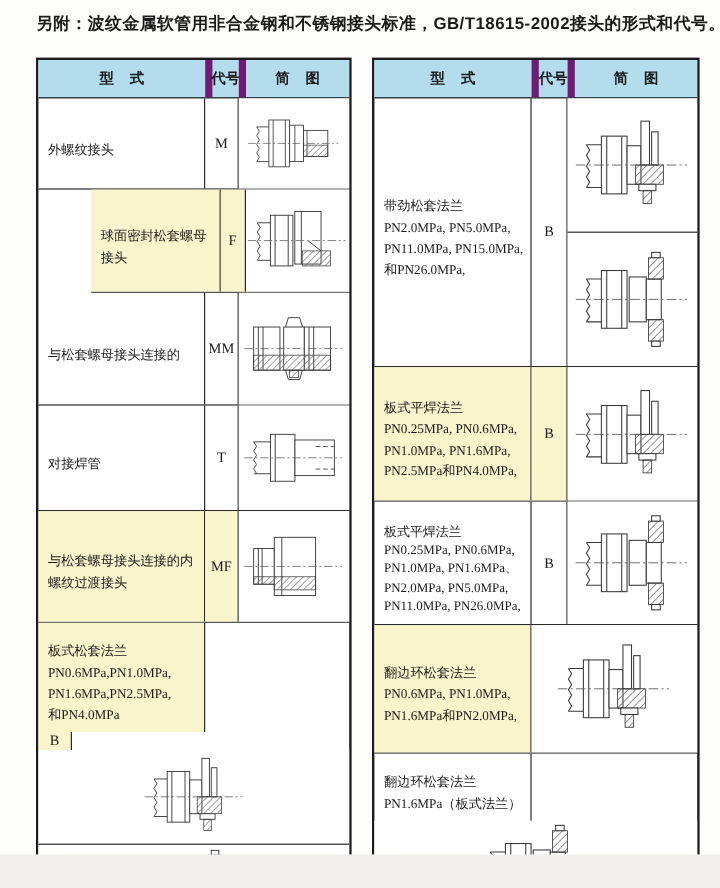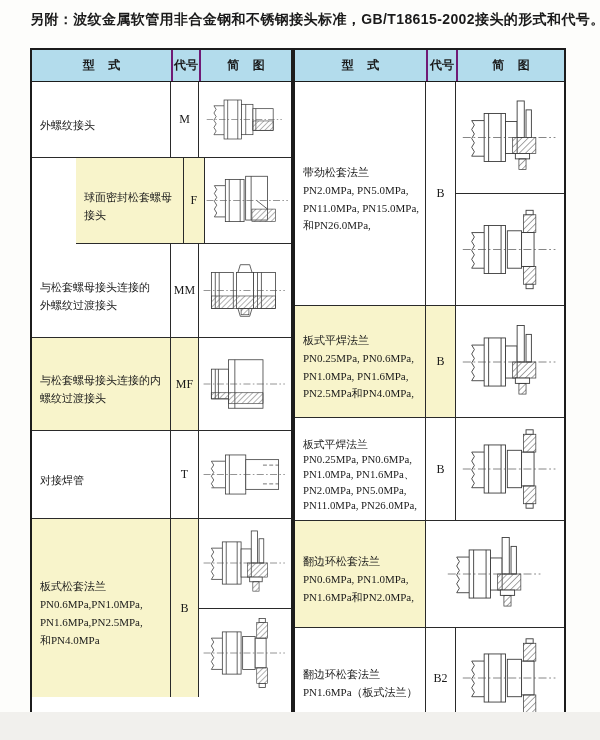--- a/index.html
+++ b/index.html
@@ -4,33 +4,33 @@
 <style>
   html,body{margin:0;padding:0;}
   body{
     width:600px;height:740px;background:#fdfdfb;position:relative;overflow:hidden;
     font-family:"Liberation Sans","DejaVu Sans",sans-serif;color:#1a1a1a;
   }
   .page-title{
     position:absolute;left:30px;top:11px;font-size:14px;font-weight:bold;
     letter-spacing:0.4px;white-space:nowrap;
   }
-  .tables{position:absolute;left:30px;top:48px;display:flex;gap:0;}
+  .tables{position:absolute;left:30px;top:48px;display:flex;gap:17px;}
   .tbl{border:2px solid #1c1c1c;background:#fff;box-sizing:border-box;}
   .tbl-left{width:263px;}
   .tbl-right{width:273px;}
   .hdr{display:flex;height:31px;background:#b3dcec;border-bottom:1px solid #1c1c1c;
        font-weight:bold;font-size:12px;}
   .hcell{display:flex;align-items:center;justify-content:center;white-space:pre;
          box-sizing:border-box;}
-  .hcell + .hcell{border-left:2px solid #701a75;text-align:right;}
+  .hcell + .hcell{border-left:6px solid #701a75;text-align:right;}
   .tbl-left  .w-type{width:139px;} .tbl-left  .w-code{width:28px;} .tbl-left  .w-diag{flex:1;}
   .tbl-right .w-type{width:131px;} .tbl-right .w-code{width:30px;} .tbl-right .w-diag{flex:1;}
   .row{display:flex;border-bottom:1px solid #2a2a2a;box-sizing:border-box;}
-  .row:last-child{border-bottom:none;}
+  .row:last-child{border-bottom:none;flex-direction:column;}
   .cell{box-sizing:border-box;}
   .cell-type{
     border-right:1px solid #2a2a2a;display:flex;flex-direction:column;justify-content:center;
     padding:16px 4px 4px 8px;font-family:"Liberation Serif","DejaVu Serif",serif;
     font-size:11px;line-height:1.62;
   }
   .cell-type.tight{line-height:1.42;font-size:10.8px;}
   .cell-code{
     border-right:1px solid #2a2a2a;display:flex;align-items:center;justify-content:center;
     font-family:"Liberation Serif","DejaVu Serif",serif;font-size:12px;
@@ -177,54 +177,53 @@
             <div class="subdiag">
               <svg viewBox="0 0 110 90" width="86" height="75" preserveAspectRatio="xMidYMid meet">
                 <use href="#d-swivel-nut"></use>
               </svg>
             </div>
           </div>
         </div>
         <div class="row" style="height: 94px;">
           <div class="cell cell-type w-type">
             <div>与松套螺母接头连接的</div>
-            <div>外螺纹过渡接头</div>
           </div>
           <div class="cell cell-code w-code">MM</div>
           <div class="cell cell-diag">
             <div class="subdiag">
               <svg viewBox="0 0 110 90" width="86" height="83" preserveAspectRatio="xMidYMid meet">
                 <use href="#d-nipple"></use>
               </svg>
             </div>
           </div>
         </div>
+        <div class="row" style="height: 88px;">
+          <div class="cell cell-type w-type">
+            <div>对接焊管</div>
+          </div>
+          <div class="cell cell-code w-code">T</div>
+          <div class="cell cell-diag">
+            <div class="subdiag">
+              <svg viewBox="0 0 110 90" width="86" height="77" preserveAspectRatio="xMidYMid meet">
+                <use href="#d-weld-pipe"></use>
+              </svg>
+            </div>
+          </div>
+        </div>
         <div class="row" style="height: 93px;">
           <div class="cell cell-type w-type hl">
             <div>与松套螺母接头连接的内</div>
             <div>螺纹过渡接头</div>
           </div>
           <div class="cell cell-code w-code hl">MF</div>
           <div class="cell cell-diag">
             <div class="subdiag">
               <svg viewBox="0 0 110 90" width="86" height="82" preserveAspectRatio="xMidYMid meet">
                 <use href="#d-adapter"></use>
-              </svg>
-            </div>
-          </div>
-        </div>
-        <div class="row" style="height: 88px;">
-          <div class="cell cell-type w-type">
-            <div>对接焊管</div>
-          </div>
-          <div class="cell cell-code w-code">T</div>
-          <div class="cell cell-diag">
-            <div class="subdiag">
-              <svg viewBox="0 0 110 90" width="86" height="77" preserveAspectRatio="xMidYMid meet">
-                <use href="#d-weld-pipe"></use>
               </svg>
             </div>
           </div>
         </div>
         <div class="row" style="height: 178px;">
           <div class="cell cell-type w-type hl">
             <div>板式松套法兰</div>
             <div>PN0.6MPa,PN1.0MPa,</div>
             <div>PN1.6MPa,PN2.5MPa,</div>
             <div>和PN4.0MPa</div>
@@ -319,21 +318,20 @@
                 <use href="#d-flange-plate"></use>
               </svg>
             </div>
           </div>
         </div>
         <div class="row" style="height: 100px;">
           <div class="cell cell-type w-type">
             <div>翻边环松套法兰</div>
             <div>PN1.6MPa（板式法兰）</div>
           </div>
-          <div class="cell cell-code w-code">B2</div>
           <div class="cell cell-diag">
             <div class="subdiag">
               <svg viewBox="0 0 110 90" width="98" height="86" preserveAspectRatio="xMidYMid meet">
                 <use href="#d-flange-collar"></use>
               </svg>
             </div>
           </div>
         </div>
       </div>
   </div>

